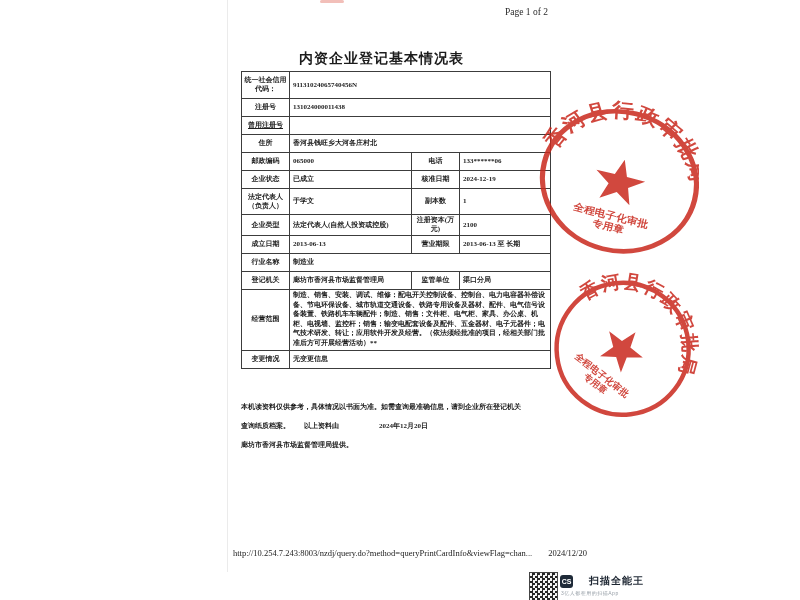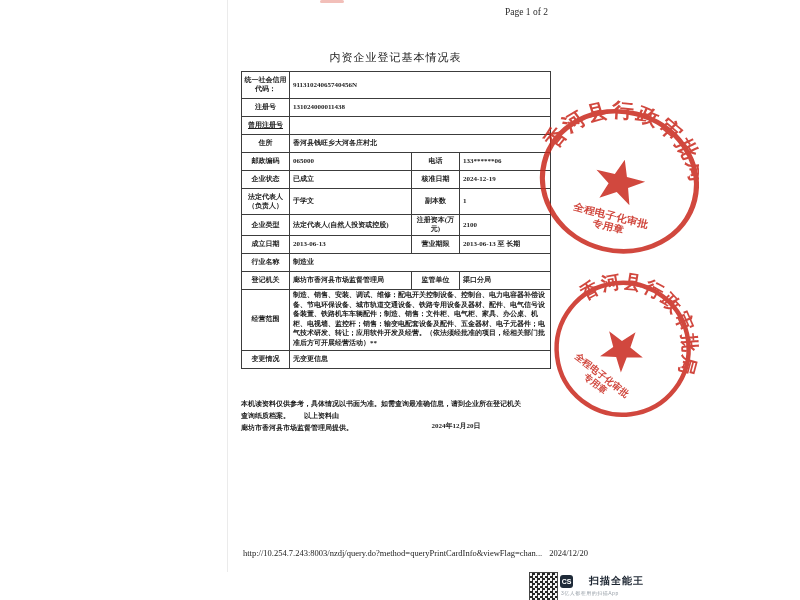--- a/index.html
+++ b/index.html
@@ -2,31 +2,31 @@
 <html><head>
 <meta charset="utf-8">
 <style>
   html,body{margin:0;padding:0;}
   .page{position:relative;width:699px;height:600px;background:#ffffff;overflow:hidden;
         font-family:"Liberation Serif","DejaVu Serif",serif;color:#1c1c1c;border-radius:29px;}
   .abs{position:absolute;}
   .scan-edge{left:227px;top:0;width:1px;height:572px;background:#e2e2e2;opacity:.7;}
   .red-mark{left:320px;top:0;width:24px;height:3px;background:#f0b4ad;border-radius:2px;opacity:.85;}
   .page-label{left:505px;top:7px;font-size:9.5px;color:#2a2a2a;}
-  .doc-title{left:241px;top:50px;width:309px;text-align:center;font-size:11px;font-weight:normal;letter-spacing:1px;}
+  .doc-title{left:227px;top:50px;width:309px;text-align:center;font-size:14px;font-weight:bold;letter-spacing:1px;}
   table.reg{position:absolute;left:241px;top:71px;width:309px;border-collapse:collapse;table-layout:fixed;
             font-size:7px;line-height:9px;}
   table.reg td{border:1px solid #3c3c3c;padding:1px 3px;vertical-align:middle;font-weight:600;
                overflow:hidden;word-break:break-all;}
   table.reg td.lbl{text-align:center;padding:1px 2px;}
   table.reg td.val{text-align:left;}
   td.scope{line-height:9.6px;}
-  .footer-note{left:241px;top:398px;width:286px;font-size:7px;line-height:12px;font-weight:600;}
-  .footer-date{left:400px;top:421px;width:112px;text-align:center;font-size:7px;font-weight:600;}
-  .url-line{left:233px;top:548px;font-size:8.5px;color:#222;display:flex;gap:7px;margin-left:10px;}
+  .footer-note{left:241px;top:398px;width:286px;font-size:7px;line-height:19px;font-weight:600;}
+  .footer-date{left:379px;top:421px;width:112px;text-align:left;font-size:7px;font-weight:600;}
+  .url-line{left:233px;top:548px;font-size:8.5px;color:#222;display:flex;gap:16px;}
   .stamp{position:absolute;opacity:.85;pointer-events:none;}
   .qr{left:529px;top:572px;width:27px;height:27px;border:1px solid #444;
       background:repeating-conic-gradient(#262626 0% 25%, #f5f5f5 0% 50%) 0 0/5px 5px;}
   .cs-wrap{left:560px;top:574px;display:flex;align-items:center;gap:16px;
            font-family:"Liberation Sans","DejaVu Sans",sans-serif;}
   .cs-logo{width:13px;height:13px;background:#1e2a38;border-radius:3px;color:#fff;
            font-size:7px;font-weight:bold;display:flex;align-items:center;justify-content:center;}
   .cs-name{font-size:10px;font-weight:bold;color:#1b2430;letter-spacing:1px;}
   .cs-tag{left:561px;top:590px;font-size:5px;color:#98a0a8;
           font-family:"Liberation Sans","DejaVu Sans",sans-serif;letter-spacing:.5px;}

